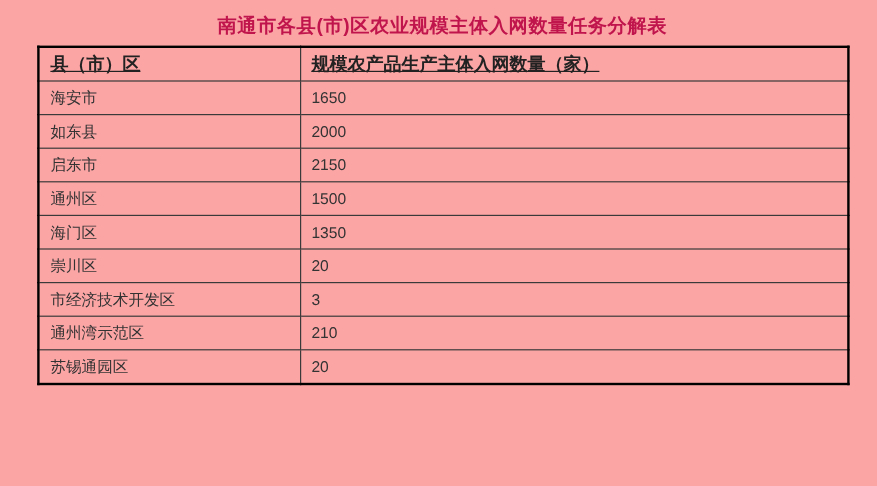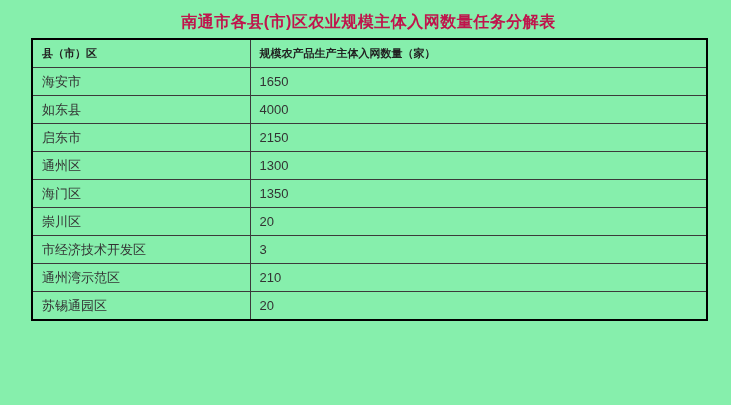--- a/index.html
+++ b/index.html
@@ -8,21 +8,21 @@
     background: #ffffff;
     width: 731px;
     height: 405px;
     font-family: "Liberation Sans", "DejaVu Sans", sans-serif;
     overflow: hidden;
   }
   .page {
     position: relative;
     width: 731px;
     height: 405px;
-    background: #86efac;
+    background: #fca5a5;
   }
   .doc-title {
     position: absolute;
     left: 31px;
     top: 12px;
     width: 675px;
     text-align: center;
     font-size: 16px;
     font-weight: bold;
     color: #c0144c;
@@ -49,21 +49,22 @@
     padding: 0 0 0 9px;
     text-align: left;
     vertical-align: middle;
     font-weight: normal;
     white-space: nowrap;
     overflow: hidden;
   }
   table.task-table thead th {
     font-weight: bold;
     color: #222222;
-    font-size: 11px;
+    font-size: 15px;
+    text-decoration: underline;
   }
 </style>
 </head>
 <body>
 
 <div class="page">
 
   <div class="doc-title" style="color: rgb(192, 20, 76);">南通市各县(市)区农业规模主体入网数量任务分解表</div>
 
   <table class="task-table">
@@ -77,29 +78,29 @@
         <th>规模农产品生产主体入网数量（家）</th>
       </tr>
     </thead>
     <tbody>
         <tr>
           <td>海安市</td>
           <td>1650</td>
         </tr>
         <tr>
           <td>如东县</td>
-          <td>4000</td>
+          <td>2000</td>
         </tr>
         <tr>
           <td>启东市</td>
           <td>2150</td>
         </tr>
         <tr>
           <td>通州区</td>
-          <td>1300</td>
+          <td>1500</td>
         </tr>
         <tr>
           <td>海门区</td>
           <td>1350</td>
         </tr>
         <tr>
           <td>崇川区</td>
           <td>20</td>
         </tr>
         <tr>

